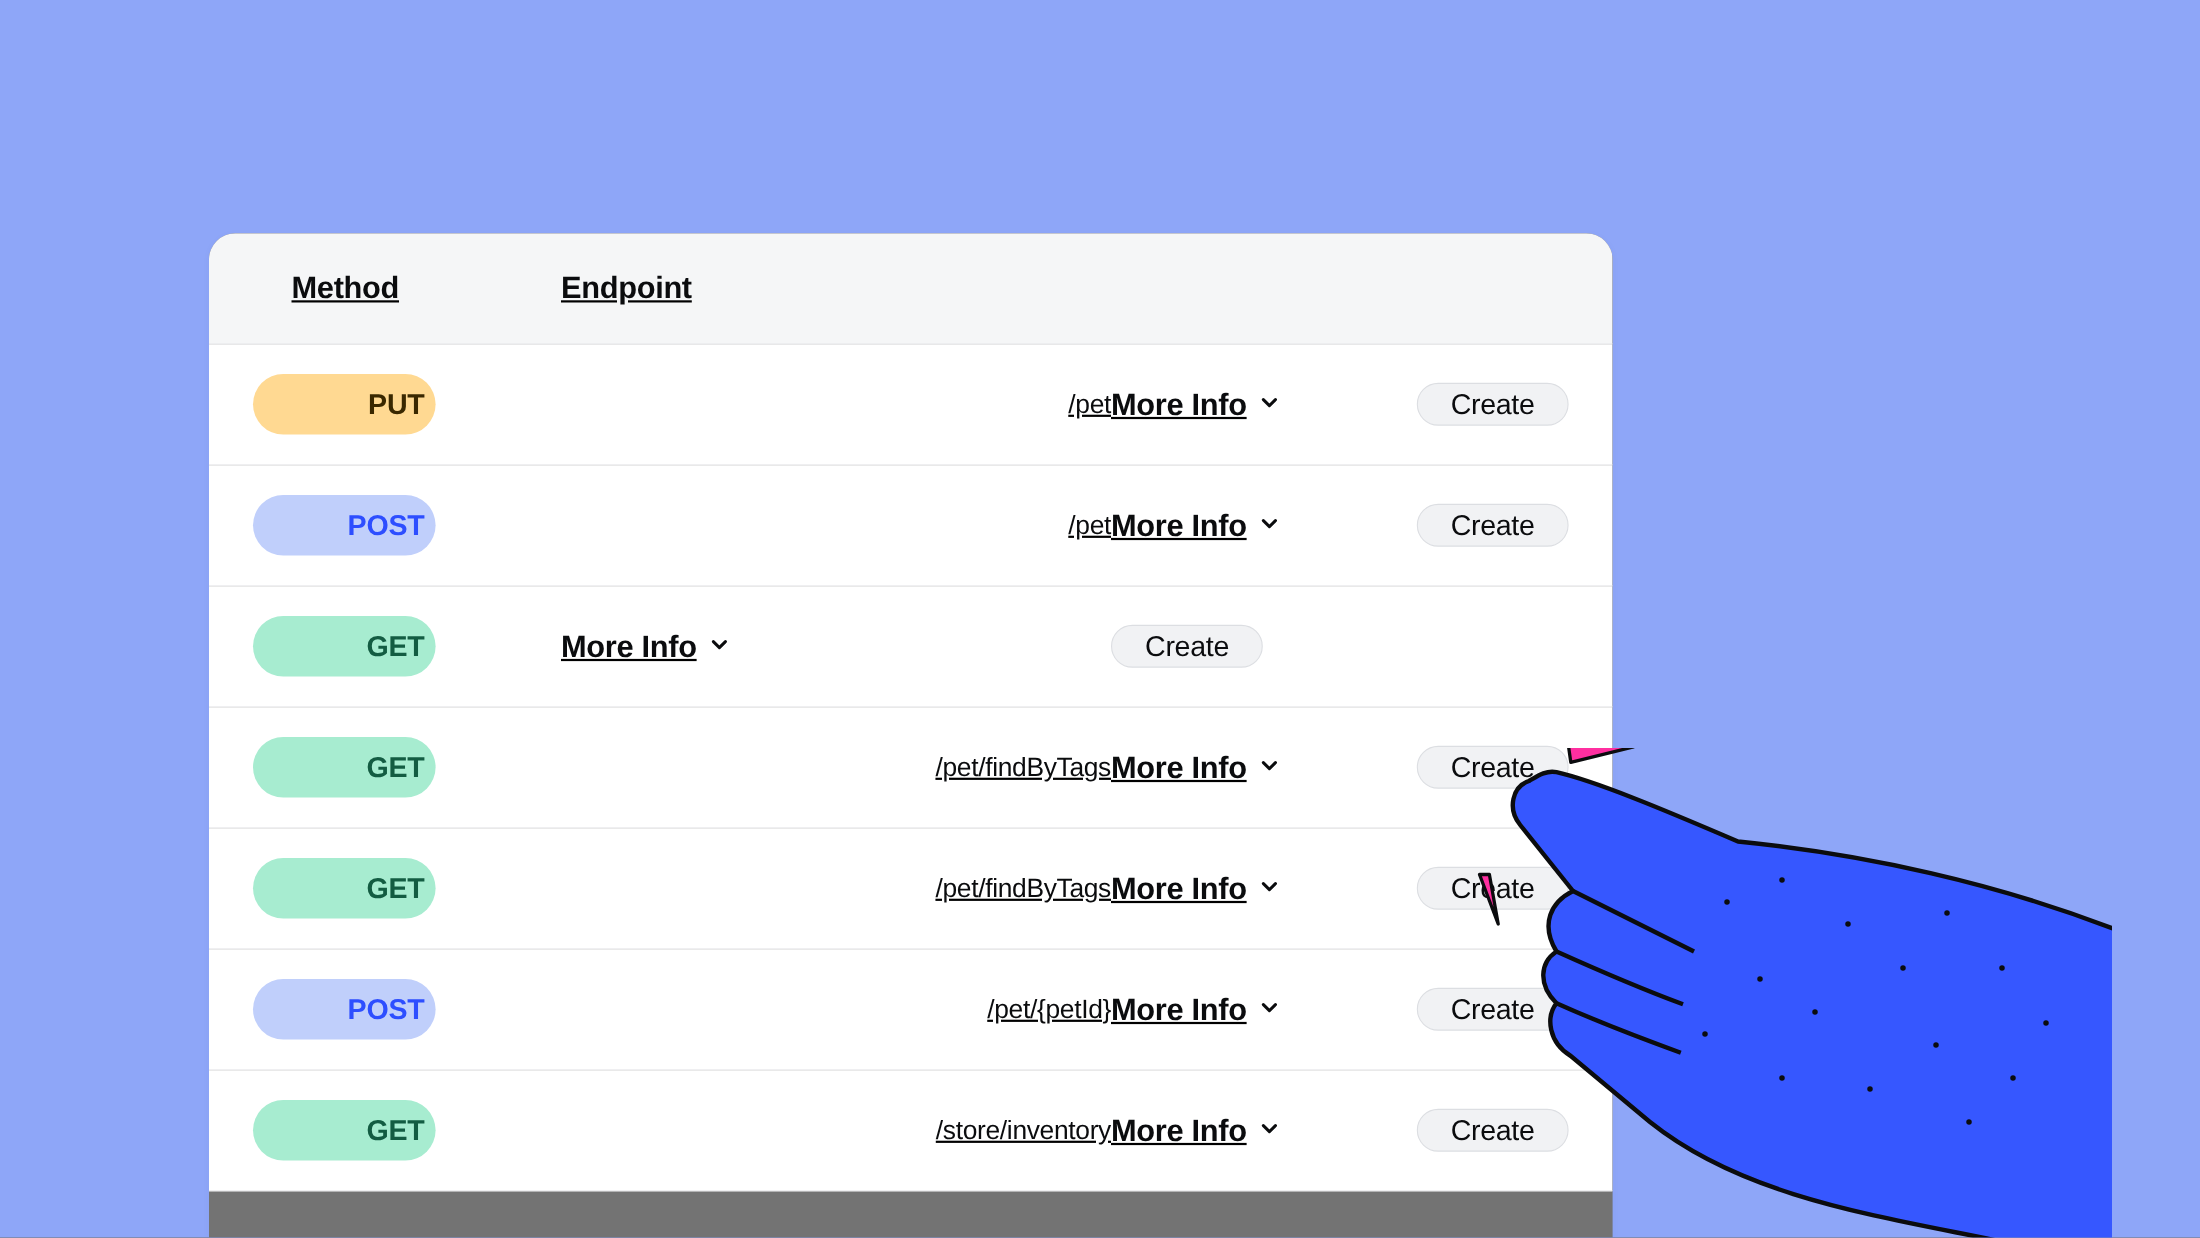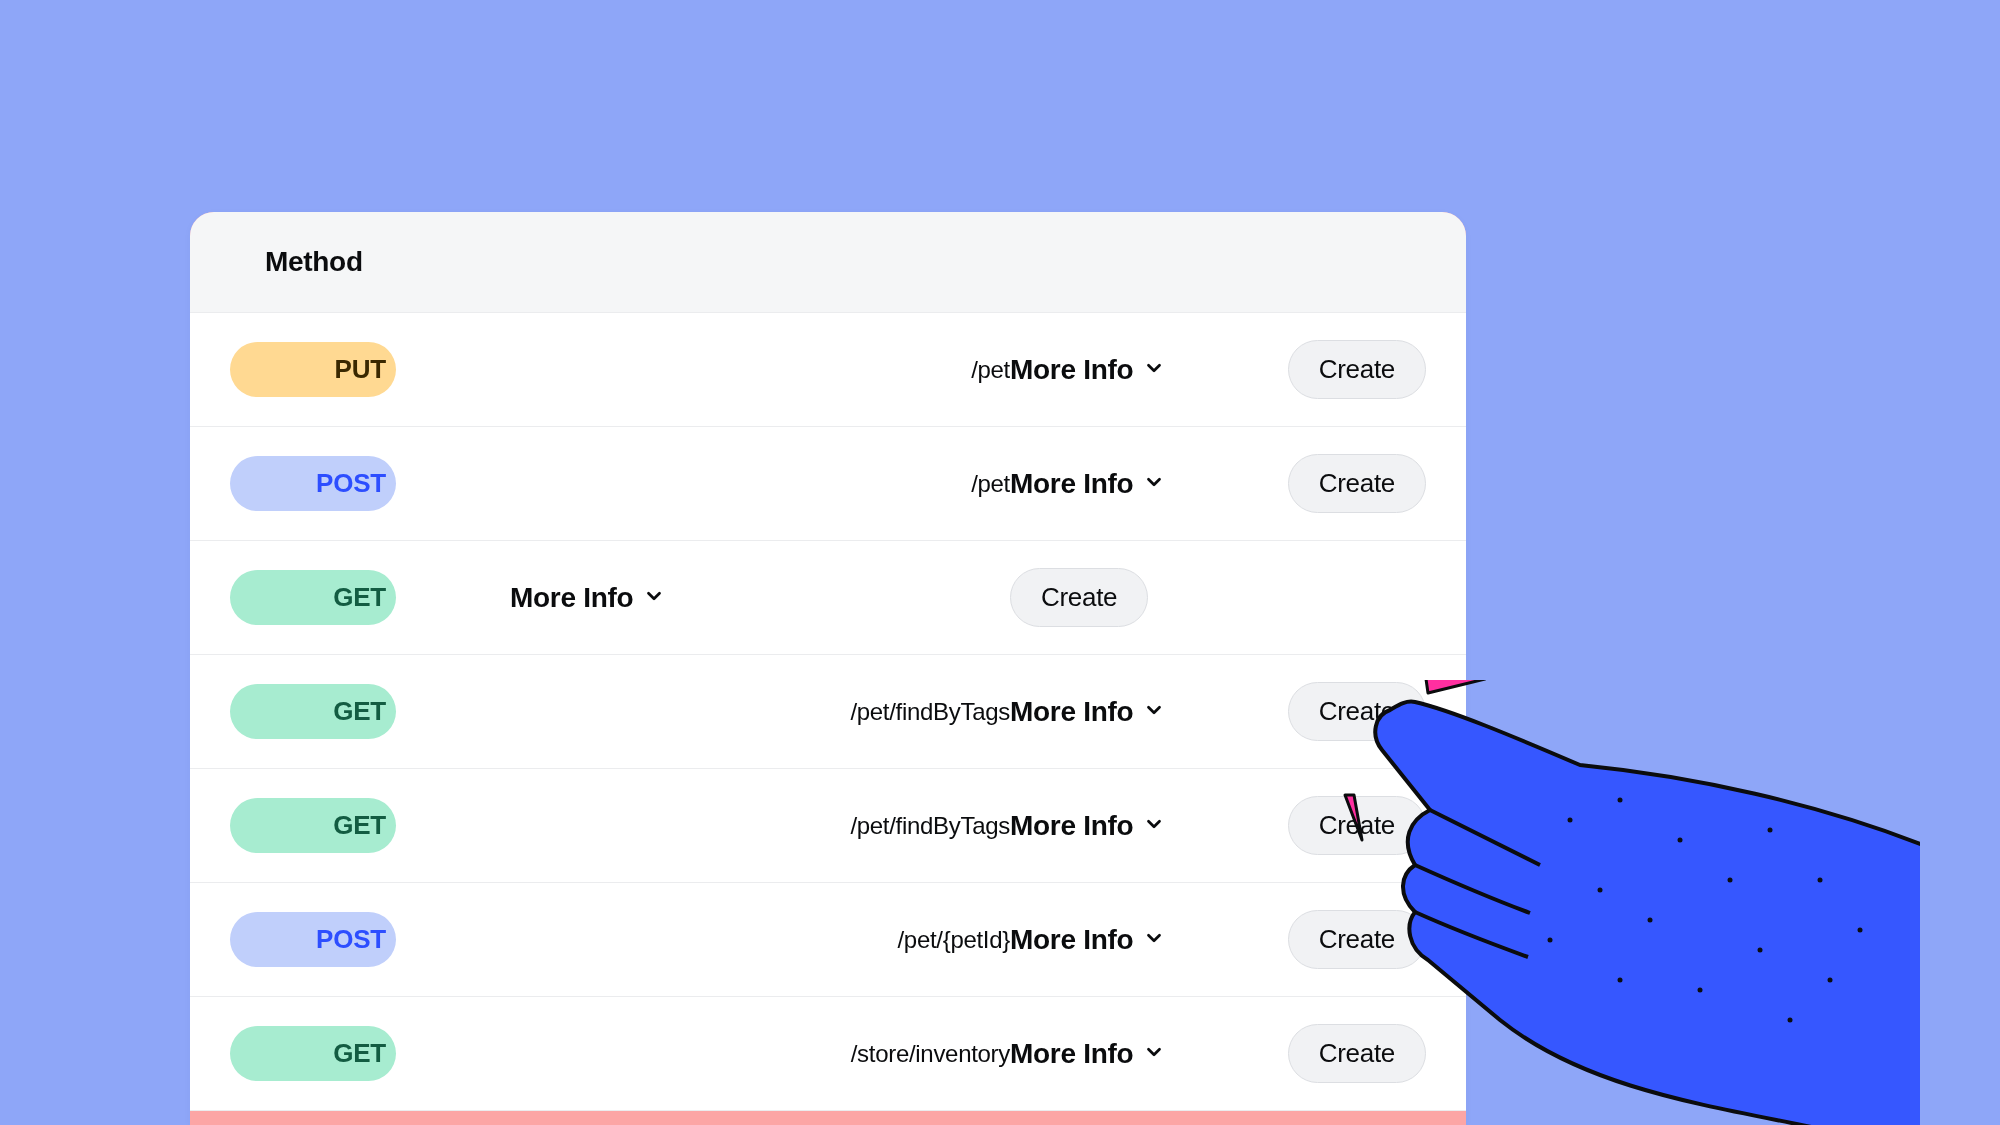--- a/index.html
+++ b/index.html
@@ -12,24 +12,25 @@
       height: 1125px;
       position: relative;
       transform-origin: top left;
     }
     .panel {
       position: absolute;
       left: 190px;
       top: 212px;
       width: 1276px;
       height: 913px;
-      background: #fca5a5;
+      background: #737373;
       border-radius: 24px 24px 0 0;
       overflow: hidden;
       box-shadow: 0 2px 8px rgba(0,0,0,0.03);
+      text-decoration: underline;
     }
     .header-row {
       display: grid;
       grid-template-columns: 280px 500px 1fr auto;
       align-items: center;
       padding: 34px 40px;
       background: #f5f6f7;
       border-bottom: 1px solid #ebecee;
     }
     .header-cell {
@@ -74,21 +75,21 @@
       font-size: 28px;
       font-weight: 600;
       color: #0b0c0e;
       cursor: pointer;
       justify-self: start;
       letter-spacing: -0.3px;
     }
     .moreinfo svg { width: 22px; height: 22px; }
     .create-btn {
       display: inline-block;
-      padding: 13px 30px;
+      padding: 3px 30px;
       border-radius: 999px;
       background: #f1f2f4;
       border: 1px solid #dcdee2;
       font-size: 26px;
       font-weight: 500;
       color: #0b0c0e;
       cursor: pointer;
       letter-spacing: -0.3px;
     }
     .illus {
@@ -100,20 +101,21 @@
       pointer-events: none;
     }
   </style>
 </head>
 <body>
 
 <div class="panel">
 
   <div class="header-row">
     <div class="header-cell method">Method</div>
+    <div class="header-cell">Endpoint</div>
     <div></div>
     <div></div>
   </div>
 
   <div class="row">
     <div><span class="method-pill method-put">PUT</span></div>
     <div class="endpoint-text">/pet</div>
     <div class="moreinfo">
       <span>More Info</span>
       <span>

